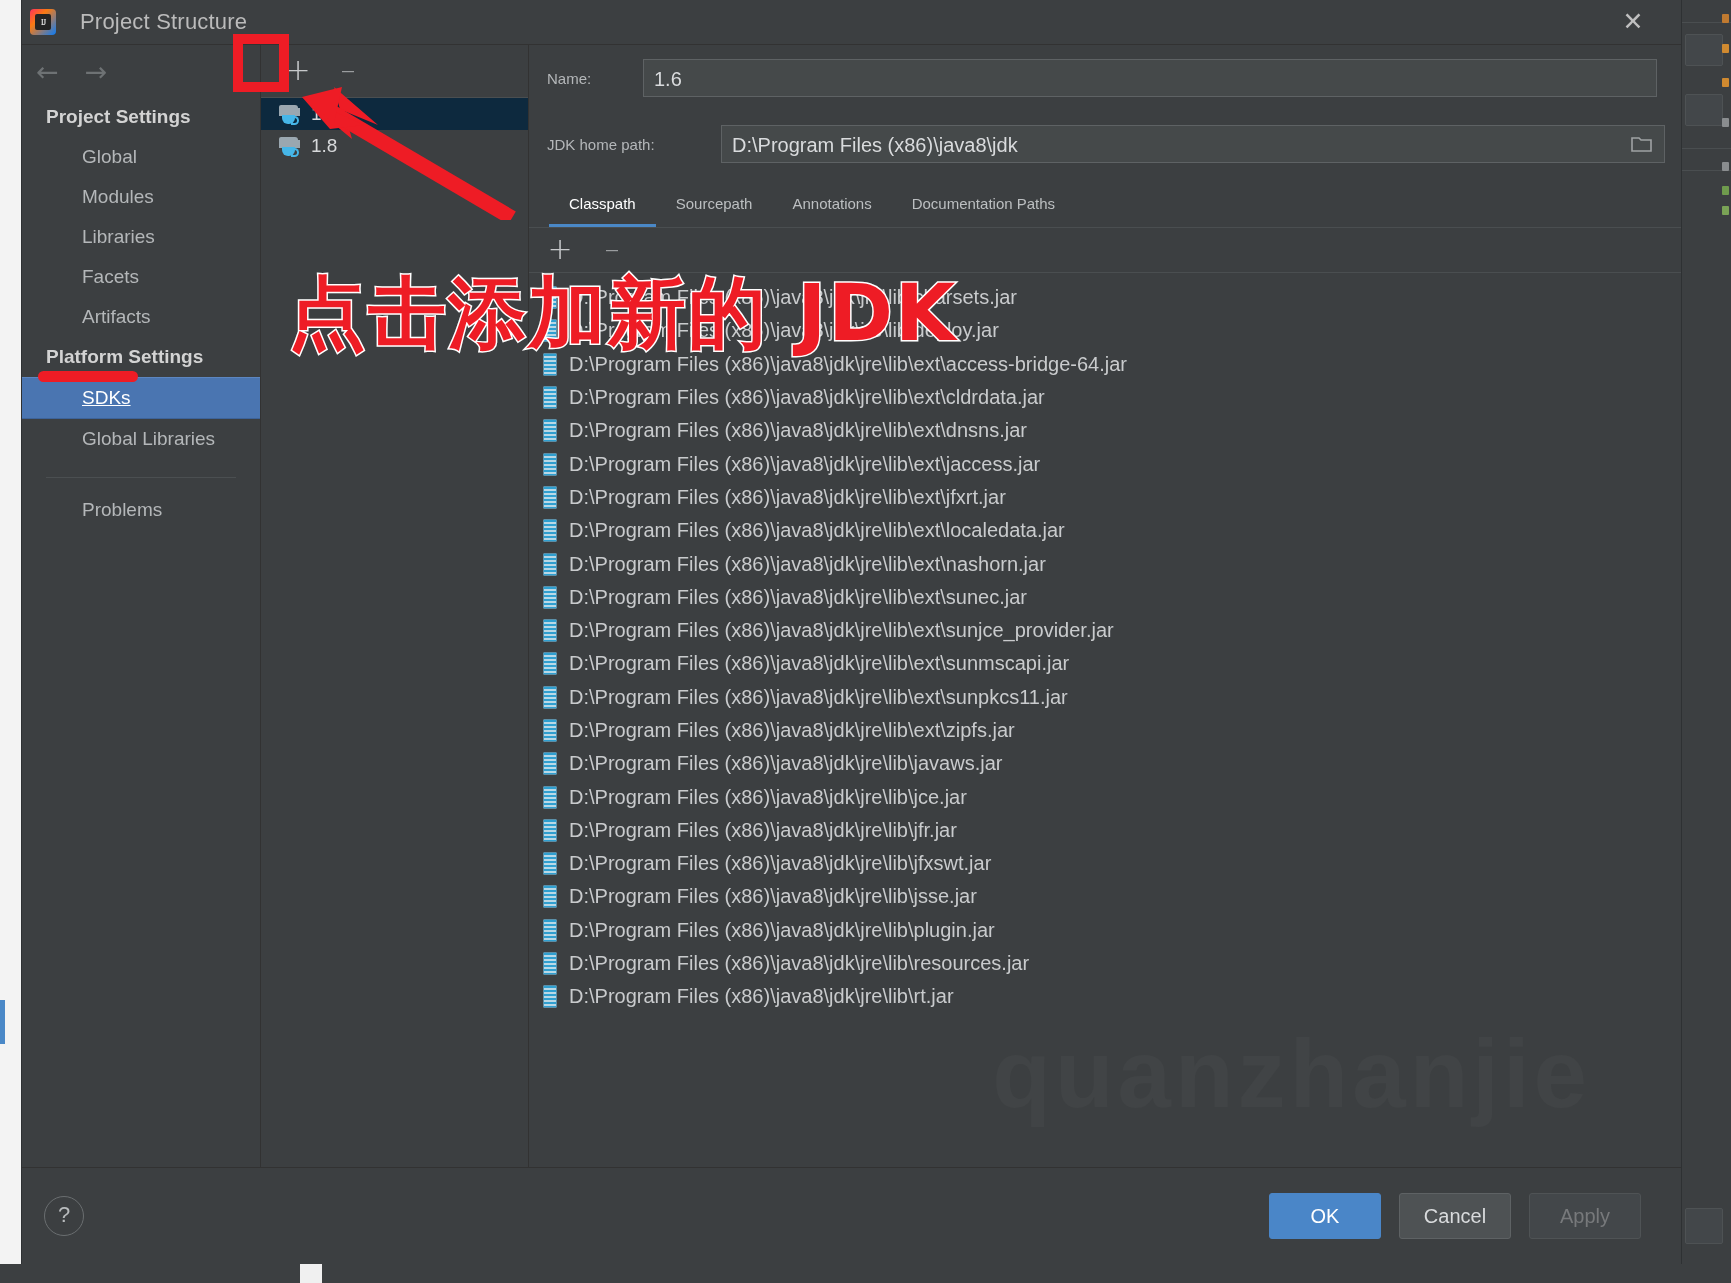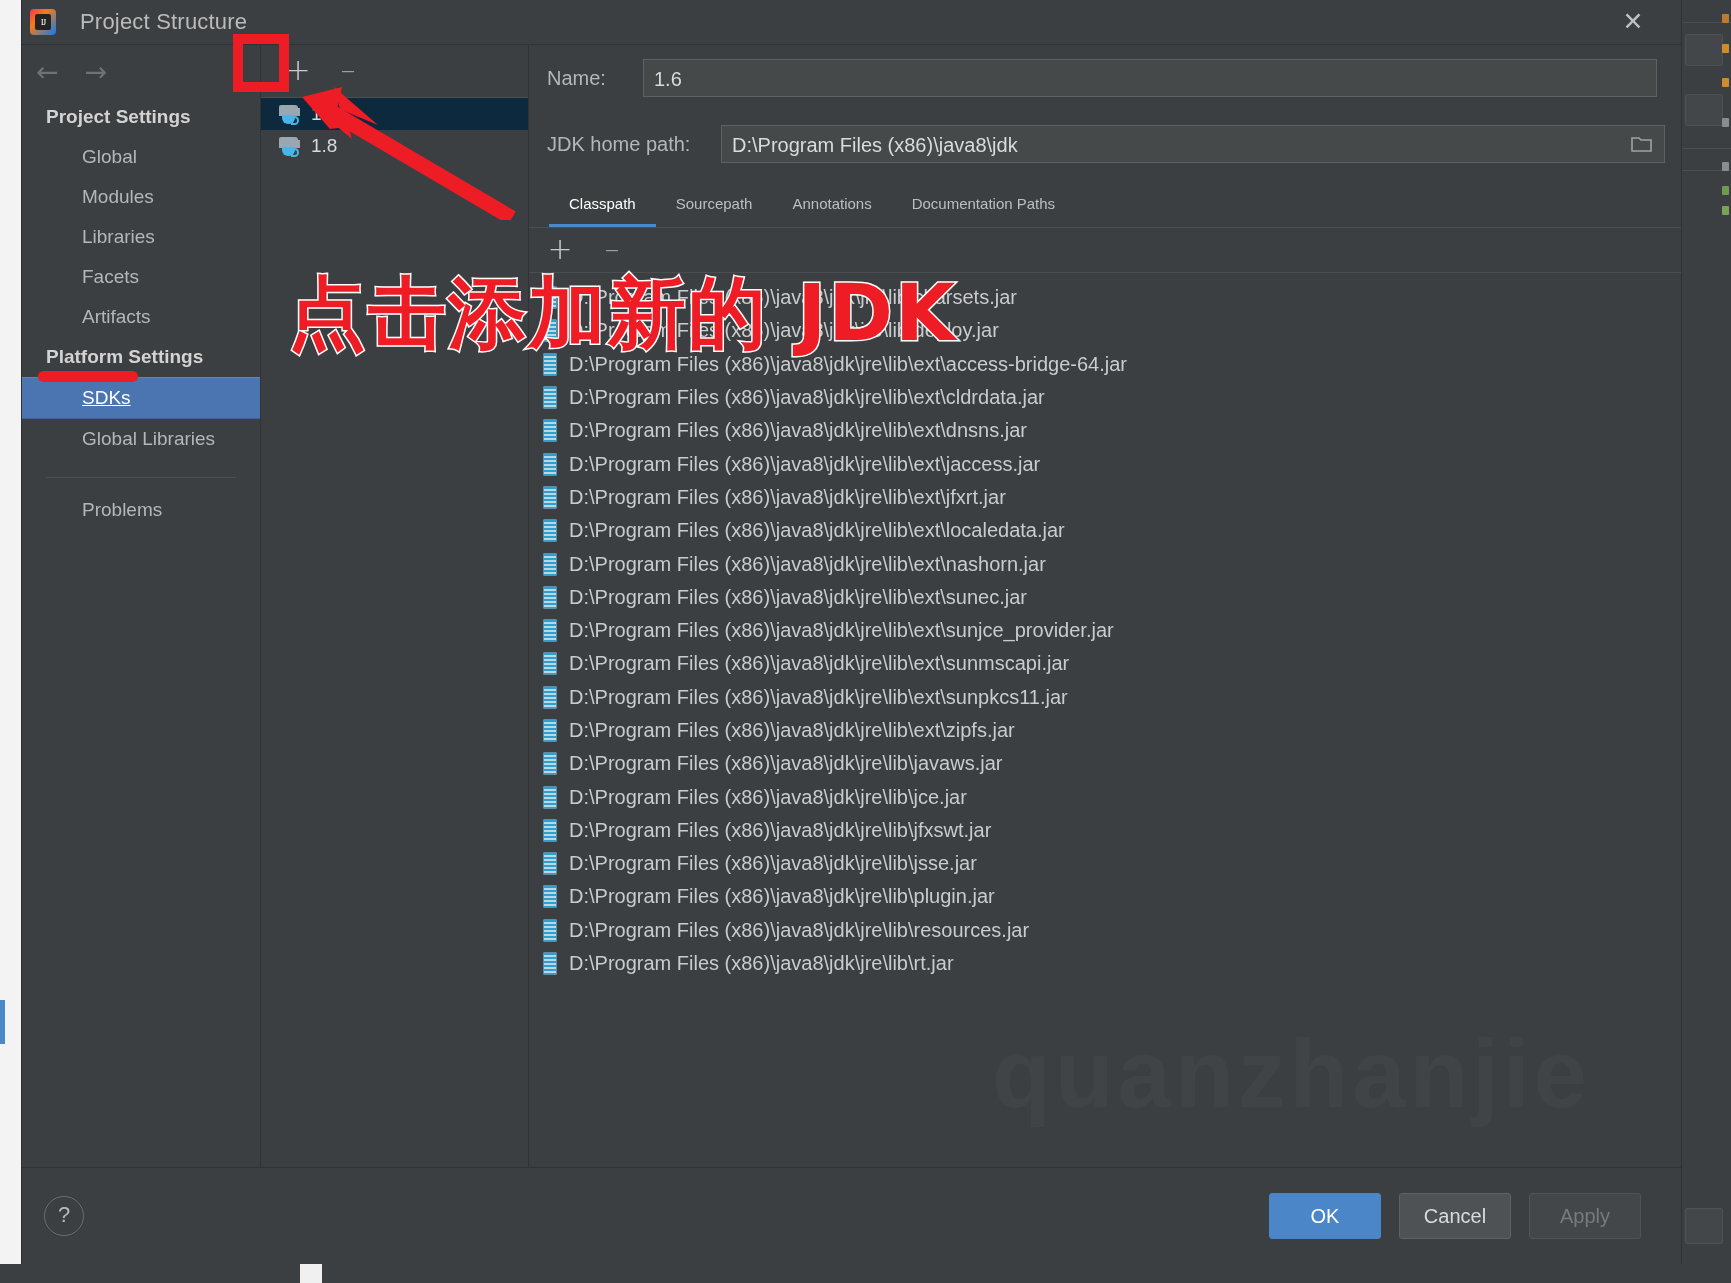--- a/index.html
+++ b/index.html
@@ -284,21 +284,21 @@
   }
   .field-row {
     display: flex;
     align-items: center;
     padding: 0 24px 0 18px;
   }
   .field-row.name { margin-top: 14px; }
   .field-row.home { margin-top: 28px; }
   .field-label {
     color: #b4b7b9;
-    font-size: 20px;
+    font-size: 15px;
     flex: 0 0 auto;
   }
   .field-label.name { width: 96px; }
   .field-label.home { width: 174px; }
   .field-input {
     flex: 1 1 auto;
     height: 38px;
     background: #45494a;
     border: 1px solid #5e6264;
     color: #d9dbdd;
@@ -657,20 +657,24 @@
             <div class="cp-row">
               <span class="jar-icon"></span>
               <span>D:\Program Files (x86)\java8\jdk\jre\lib\javaws.jar</span>
             </div>
             <div class="cp-row">
               <span class="jar-icon"></span>
               <span>D:\Program Files (x86)\java8\jdk\jre\lib\jce.jar</span>
             </div>
             <div class="cp-row">
               <span class="jar-icon"></span>
+              <span>D:\Program Files (x86)\java8\jdk\jre\lib\jfr.jar</span>
+            </div>
+            <div class="cp-row">
+              <span class="jar-icon"></span>
               <span>D:\Program Files (x86)\java8\jdk\jre\lib\jfxswt.jar</span>
             </div>
             <div class="cp-row">
               <span class="jar-icon"></span>
               <span>D:\Program Files (x86)\java8\jdk\jre\lib\jsse.jar</span>
             </div>
             <div class="cp-row">
               <span class="jar-icon"></span>
               <span>D:\Program Files (x86)\java8\jdk\jre\lib\plugin.jar</span>
             </div>

